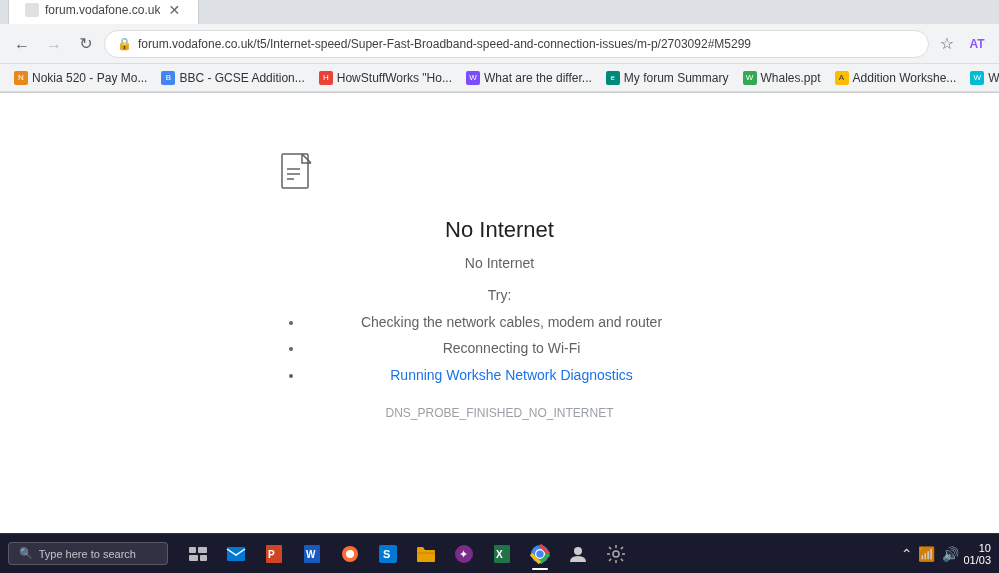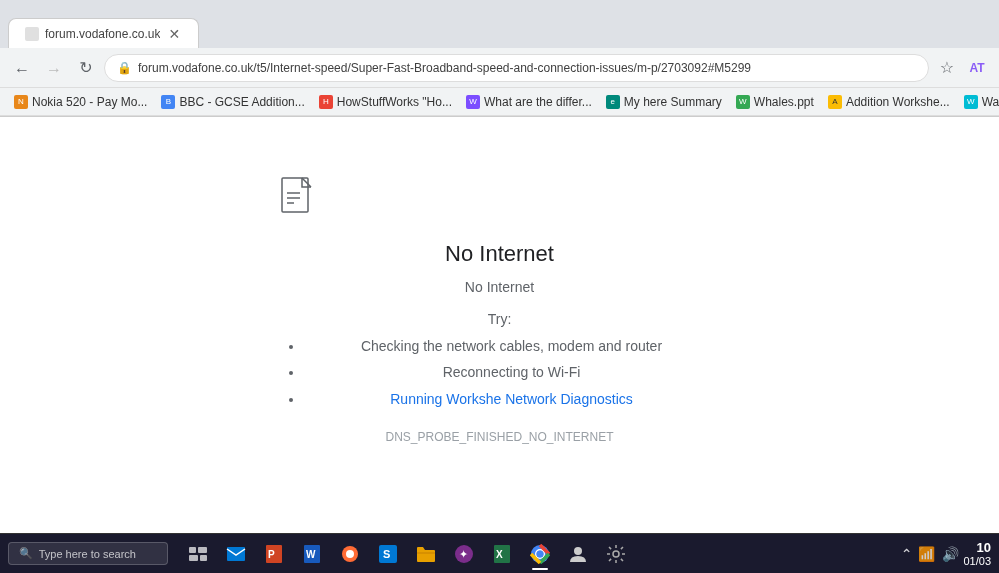--- a/index.html
+++ b/index.html
@@ -1,21 +1,21 @@
 <!DOCTYPE html>
 <html><head>
   <meta charset="utf-8">
   <style>
     * { margin: 0; padding: 0; box-sizing: border-box; }
     body { font-family: Arial, sans-serif; background: #fff; overflow: hidden; height: 573px; width: 999px; display: flex; flex-direction: column; }
 
     
     .browser-top { background: #f1f3f4; border-bottom: 1px solid #ccc; flex-shrink: 0; }
 
-    .tab-bar { display: flex; align-items: flex-end; height: 48px; padding: 0 8px; background: #dee1e6; }
+    .tab-bar { display: flex; align-items: flex-end; height: 24px; padding: 0 8px; background: #dee1e6; }
     .tab { background: #fff; border-radius: 8px 8px 0 0; padding: 0 16px; height: 30px; display: flex; align-items: center; font-size: 12px; color: #333; min-width: 180px; border: 1px solid #ccc; border-bottom: none; gap: 6px; }
     .tab-favicon { width: 14px; height: 14px; display: inline-block; }
     .tab-title { font-size: 12px; color: #444; flex: 1; overflow: hidden; text-overflow: ellipsis; white-space: nowrap; }
     .tab-close { color: #666; font-size: 14px; cursor: pointer; width: 16px; height: 16px; display: flex; align-items: center; justify-content: center; border-radius: 50%; }
 
     .nav-bar { display: flex; align-items: center; height: 40px; padding: 0 8px; gap: 4px; background: #f1f3f4; border-bottom: 1px solid #ddd; }
     .nav-btn { width: 28px; height: 28px; border: none; background: none; cursor: pointer; border-radius: 50%; display: flex; align-items: center; justify-content: center; color: #5f6368; font-size: 16px; }
     .nav-btn.disabled { color: #bbb; cursor: default; }
     .address-bar { flex: 1; height: 28px; background: #fff; border: 1px solid #ddd; border-radius: 14px; display: flex; align-items: center; padding: 0 12px; font-size: 12px; color: #333; gap: 6px; }
     .address-bar .lock-icon { color: #5f6368; font-size: 12px; }
@@ -106,21 +106,21 @@
     <div class="bookmark-item">
       <span class="bookmark-icon bm-red" style="font-size:8px;color:#fff;">H</span>
       <span>HowStuffWorks "Ho...</span>
     </div>
     <div class="bookmark-item">
       <span class="bookmark-icon bm-purple" style="font-size:8px;color:#fff;">W</span>
       <span>What are the differ...</span>
     </div>
     <div class="bookmark-item">
       <span class="bookmark-icon bm-teal" style="font-size:8px;color:#fff;">e</span>
-      <span>My here Summary</span>
+      <span>My forum Summary</span>
     </div>
     <div class="bookmark-item">
       <span class="bookmark-icon bm-green" style="font-size:8px;color:#fff;">W</span>
       <span>Whales.ppt</span>
     </div>
     <div class="bookmark-item">
       <span class="bookmark-icon bm-yellow" style="font-size:8px;color:#333;">A</span>
       <span>Addition Workshe...</span>
     </div>
     <div class="bookmark-item">
@@ -265,17 +265,17 @@
     </div>
   </div>
 
   <div class="taskbar-right">
     <div class="taskbar-icons">
       <span class="taskbar-icon">⌃</span>
       <span class="taskbar-icon">📶</span>
       <span class="taskbar-icon">🔊</span>
     </div>
     <div class="taskbar-time">
-      <div style="font-size:13px;font-weight:bold;">10</div>
+      <div style="font-size:11px;font-weight:normal;">10</div>
       <div style="font-size:11px;">01/03</div>
     </div>
   </div>
 </div>
 
 </body></html>

